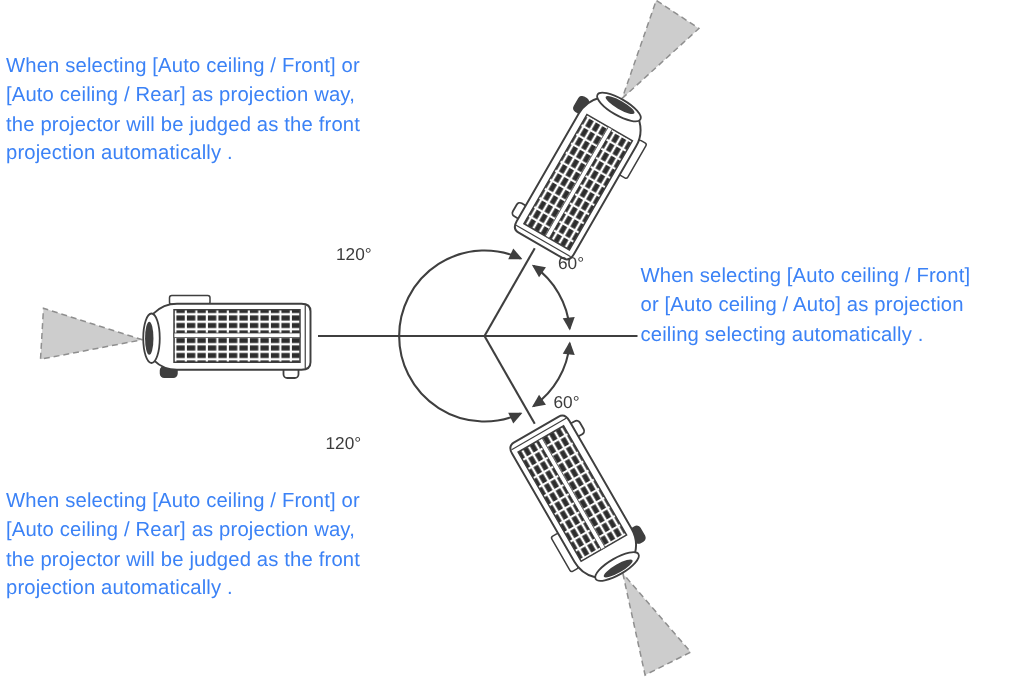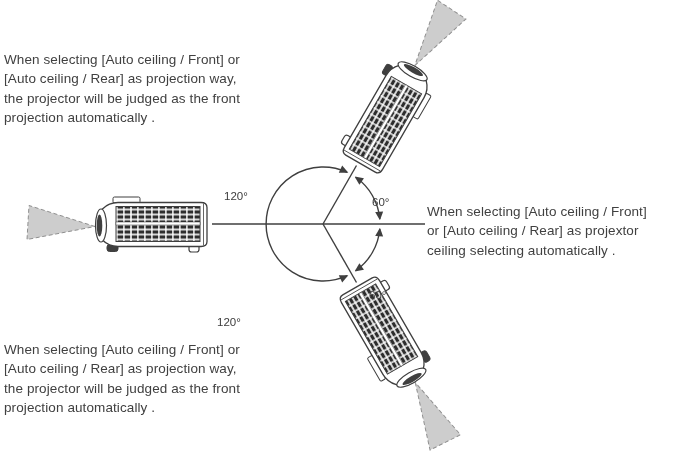--- a/index.html
+++ b/index.html
@@ -1,25 +1,25 @@
 <!DOCTYPE html>
 <html><head>
 <meta charset="utf-8">
 <style>
   html,body{margin:0;padding:0;background:#ffffff;}
   body{width:680px;height:453px;position:relative;overflow:hidden;
        font-family:"Liberation Sans",sans-serif;}
   .stage{position:absolute;inset:0;}
   svg.linework{position:absolute;left:0;top:0;}
-  .note{position:absolute;font-size:13.5px;line-height:19.4px;color:#404040;
-        letter-spacing:0.1px;white-space:nowrap;margin-top:16px;}
+  .note{position:absolute;font-size:13.5px;line-height:19.4px;color:#3b82f6;
+        letter-spacing:0.1px;white-space:nowrap;}
   .note-top-left{left:4px;top:34px;}
-  .note-right{left:427px;top:186px;}
+  .note-right{left:427px;top:174px;}
   .note-bottom-left{left:4px;top:324px;}
-  .angle{position:absolute;font-size:11.5px;color:#3c3c3c;white-space:nowrap;margin-top:26px;}
+  .angle{position:absolute;font-size:11.5px;color:#3c3c3c;white-space:nowrap;}
   .angle-ul{left:224px;top:164px;}
   .angle-ur{left:372px;top:170px;}
   .angle-lr{left:369px;top:263px;}
   .angle-ll{left:217px;top:290px;}
 </style>
 </head>
 <body>
 
 <div class="stage">
 
@@ -67,21 +67,21 @@
 
   <div class="note note-top-left">
     <div>When selecting [Auto ceiling / Front] or</div>
     <div>[Auto ceiling / Rear] as projection way,</div>
     <div>the projector will be judged as the front</div>
     <div>projection automatically .</div>
   </div>
 
   <div class="note note-right">
     <div>When selecting [Auto ceiling / Front]</div>
-    <div>or [Auto ceiling / Rear] as projextor</div>
+    <div>or [Auto ceiling / Auto] as projection</div>
     <div>ceiling selecting automatically .</div>
   </div>
 
   <div class="note note-bottom-left">
     <div>When selecting [Auto ceiling / Front] or</div>
     <div>[Auto ceiling / Rear] as projection way,</div>
     <div>the projector will be judged as the front</div>
     <div>projection automatically .</div>
   </div>
 

